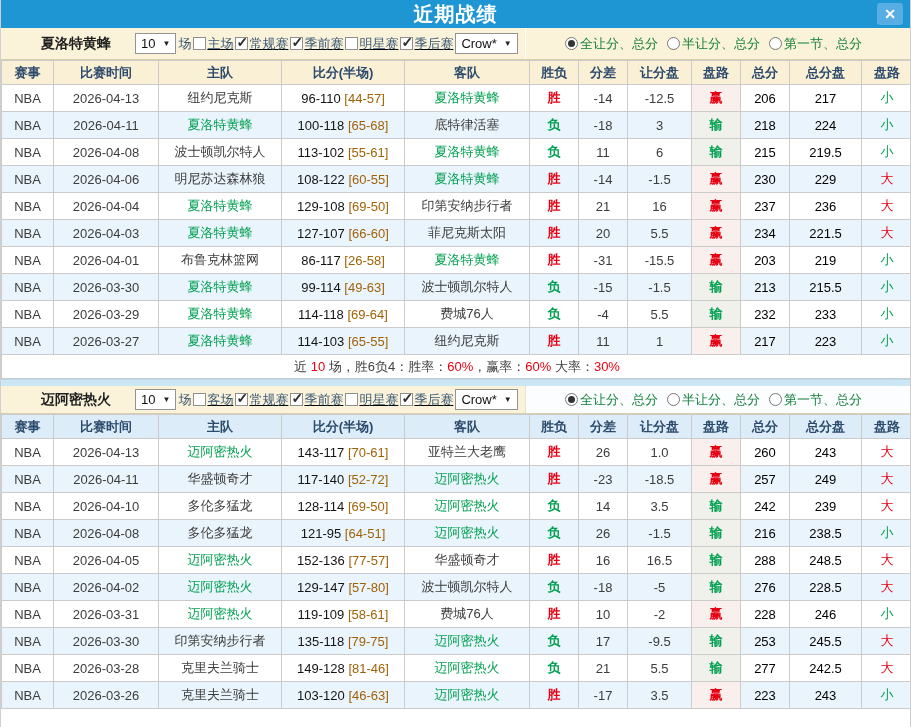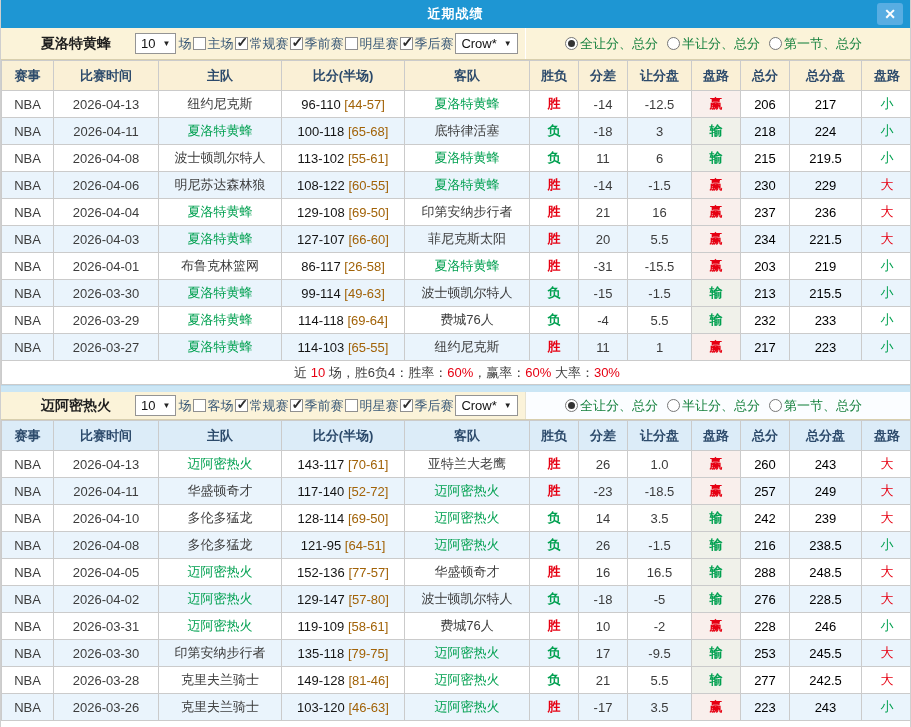--- a/index.html
+++ b/index.html
@@ -2,49 +2,49 @@
 <html><head>
 <meta charset="utf-8">
 <style>
   * { margin:0; padding:0; box-sizing:border-box; }
   body { background:#ffffff; font-family:"Liberation Sans", sans-serif; }
   .dialog { width:911px; height:727px; overflow:hidden; background:#fff; position:relative;
             border-left:1px solid #cfcfcf; border-right:1px solid #cfcfcf; }
 
   
   .titlebar { height:28px; background:#1e96d3; display:flex; align-items:center; justify-content:center; position:relative; }
-  .title { color:#fff; font-weight:bold; font-size:13px; letter-spacing:1px; }
+  .title { color:#fff; font-weight:bold; font-size:20px; letter-spacing:1px; }
   .close-btn { position:absolute; right:7px; top:3px; width:26px; height:22px; background:#58ade2; border-radius:3px;
                color:#fff; font-weight:bold; font-size:14px; display:flex; align-items:center; justify-content:center; cursor:pointer; }
 
   
   .controls { height:32px; background:#fbf3d9; display:flex; align-items:stretch; border-bottom:1px solid #d8cfae; }
   .s2 .controls { height:28px; }
   .controls-left { width:524px; display:flex; align-items:center; }
   .controls-right { flex:1; display:flex; align-items:center; justify-content:center; border-left:1px solid #ffffff; }
   .s2 .controls-right { background:#fbfdff; border-left:1px solid #e7e2cf; }
   .team-name { margin-left:40px; width:92px; font-weight:bold; font-size:14px; color:#1e1e1e; white-space:nowrap; }
   .select { display:inline-flex; align-items:center; background:#fff; border:1px solid #949494; height:21px;
             padding:0 5px; font-size:13px; color:#111; margin:0 2px; cursor:pointer; }
   .select .val { margin-right:7px; }
   .select .arrow { font-size:8px; color:#222; }
   .lbl { font-size:13px; color:#3b5a78; white-space:nowrap; }
   .cb { width:13px; height:13px; border:1px solid #8f8f8f; background:#fff; display:inline-block; position:relative;
         margin:0 1px 0 2px; vertical-align:-2px; cursor:pointer; }
   .cb.checked::after { content:"✓"; position:absolute; left:0; top:-4px; font-size:14px; font-weight:bold; color:#2b2b2b; }
-  .filters { display:inline-flex; align-items:center; }
+  .filters { display:inline-flex; align-items:center;text-decoration:underline; }
   .radio { width:13px; height:13px; border:1px solid #777; border-radius:50%; background:#fff; display:inline-block;
            position:relative; margin-right:2px; vertical-align:-2px; cursor:pointer; }
   .radio.selected::after { content:""; position:absolute; left:2px; top:2px; width:7px; height:7px; border-radius:50%; background:#333; }
   .radio-label { font-size:13px; color:#15803d; margin-right:9px; white-space:nowrap; }
 
   
   table { border-collapse:collapse; table-layout:fixed; width:911px; }
   th, td { border:1px solid #cbcbcb; text-align:center; white-space:nowrap; overflow:hidden; }
-  th { height:30px; background:#faf0d6; color:#2c4a6b; font-weight:bold; font-size:13px; }
+  th { height:24px; background:#faf0d6; color:#2c4a6b; font-weight:bold; font-size:13px; }
   .s2 th { background:#dcecf8; }
   td { height:27px; font-size:13px; color:#3c3c3c; }
   tr.alt td { background:#eaf4fc; }
   tr td.lr-win { background:#f9efec; }
   tr td.lr-lose { background:#f0f1ea; }
   .t-team { color:#00a050; }
   .t-red { color:#e60012; }
   .t-green { color:#00a050; }
   .t-blue { color:#000000; }
   .bold { font-weight:bold; }

